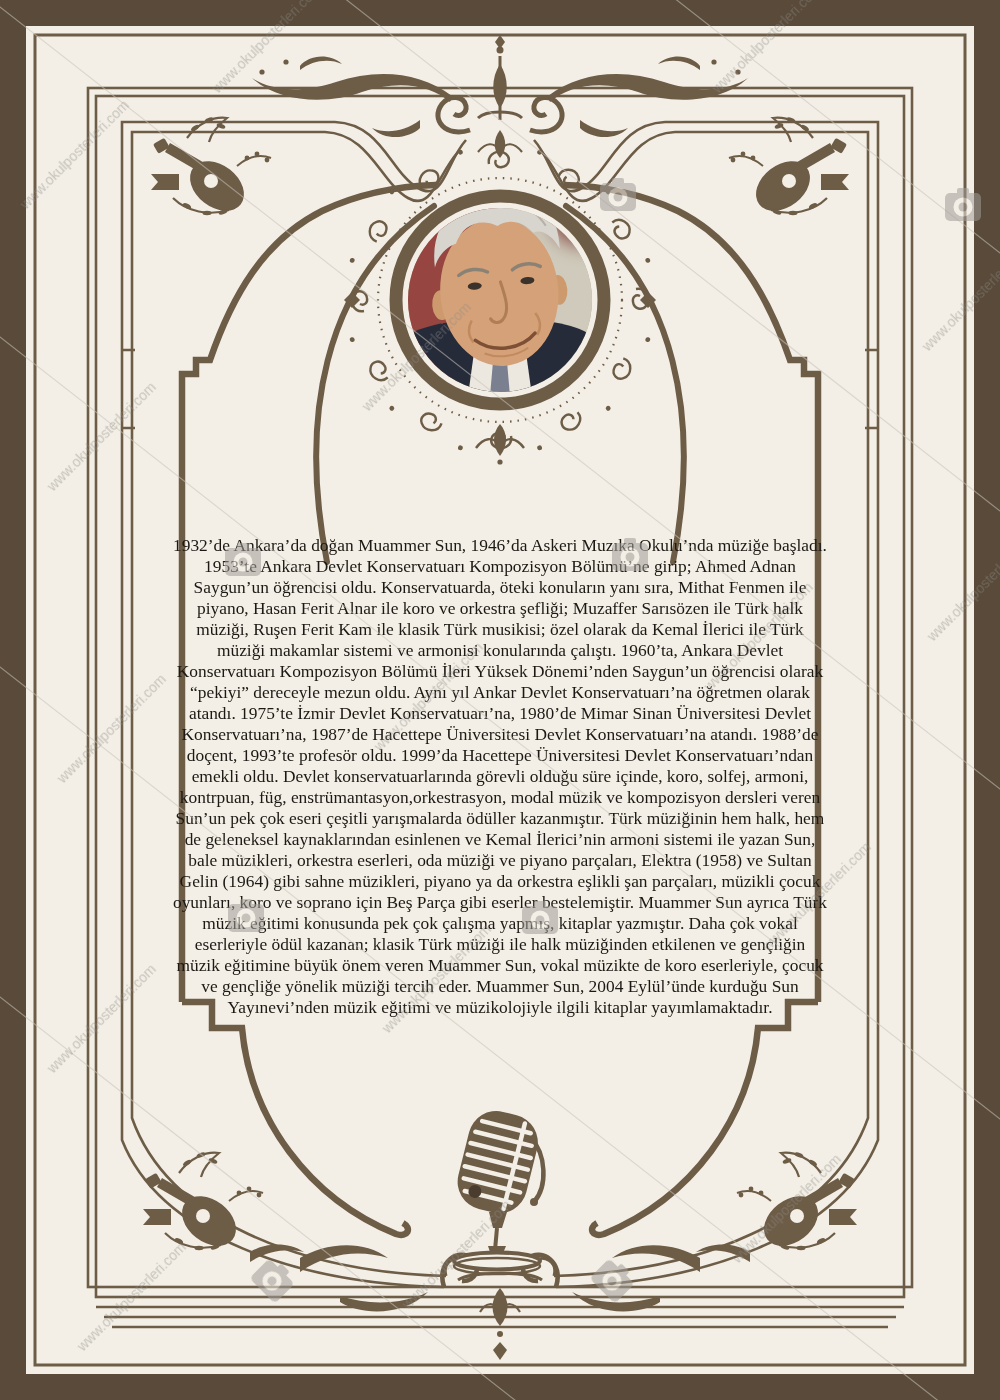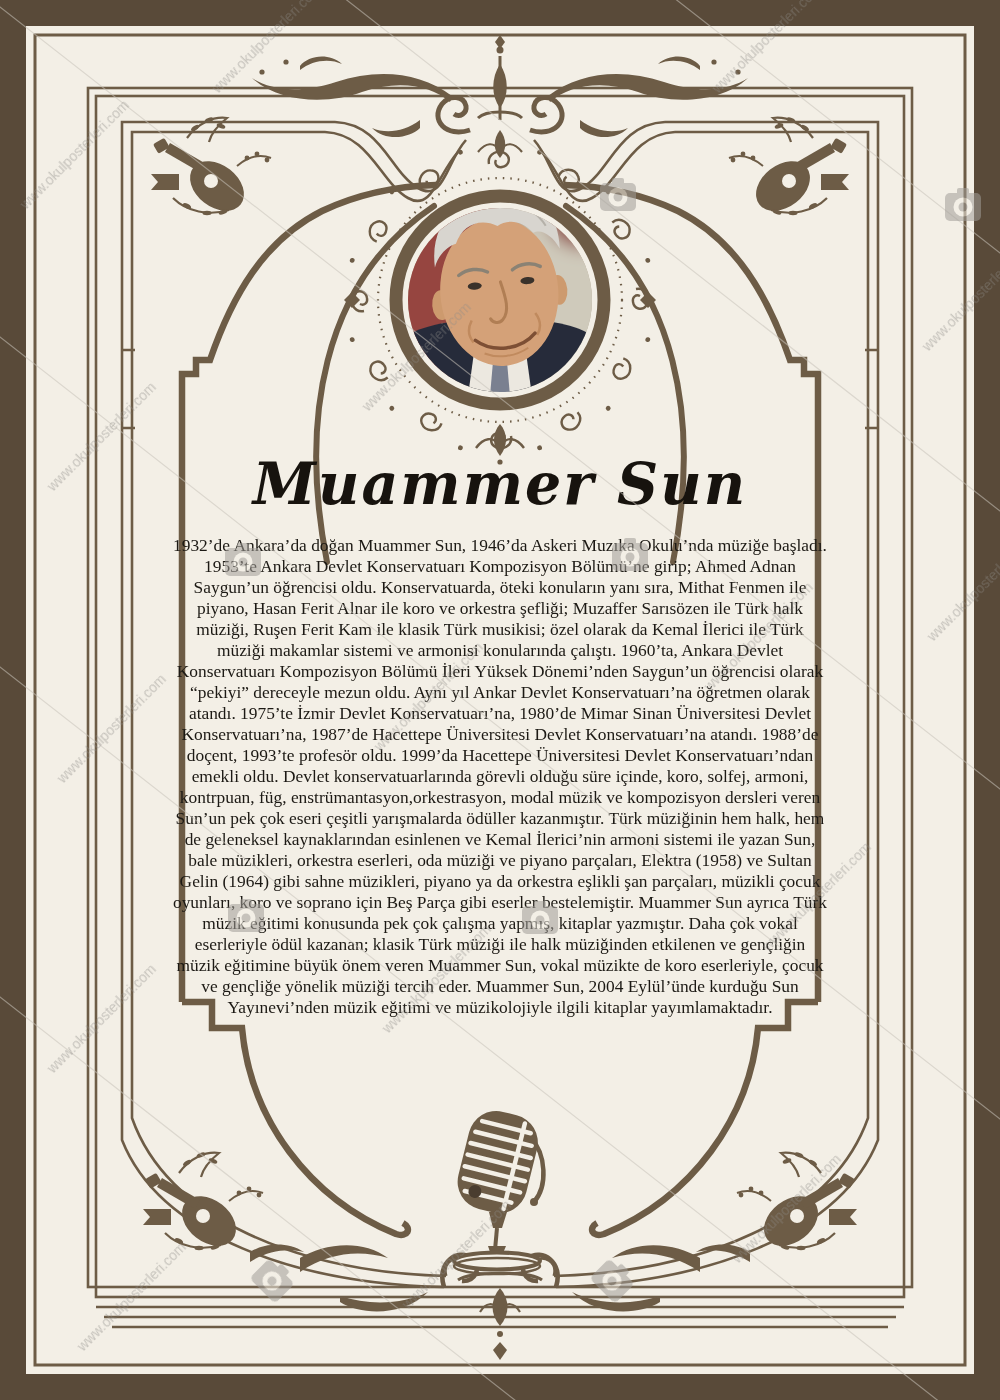--- a/index.html
+++ b/index.html
@@ -226,21 +226,20 @@
       </g>
       <path d="M489,1212 L507,1212 L502,1228 L493,1228 Z" fill="#6d5c46"></path>
       <path d="M497,1228 L495,1250" stroke="#6d5c46" stroke-width="4" fill="none"></path>
       <path d="M488,1246 L506,1246 L501,1258 L492,1258 Z" fill="#6d5c46"></path>
       <ellipse cx="497" cy="1261" rx="43" ry="8.5" fill="#f3efe6" stroke="#6d5c46" stroke-width="4"></ellipse>
       <ellipse cx="497" cy="1266" rx="43" ry="8" fill="none" stroke="#6d5c46" stroke-width="2.5"></ellipse>
     </g>
   </svg>
 
   <div class="layer-text">
-    <div class="person-name">Muammer Sun</div>
     <div class="bio">1932’de Ankara’da doğan Muammer Sun, 1946’da Askeri Muzıka Okulu’nda müziğe başladı. 1953’te Ankara Devlet Konservatuarı Kompozisyon Bölümü’ne girip; Ahmed Adnan Saygun’un öğrencisi oldu. Konservatuarda, öteki konuların yanı sıra, Mithat Fenmen ile piyano, Hasan Ferit Alnar ile koro ve orkestra şefliği; Muzaffer Sarısözen ile Türk halk müziği, Ruşen Ferit Kam ile klasik Türk musikisi; özel olarak da Kemal İlerici ile Türk müziği makamlar sistemi ve armonisi konularında çalıştı. 1960’ta, Ankara Devlet Konservatuarı Kompozisyon Bölümü İleri Yüksek Dönemi’nden Saygun’un öğrencisi olarak “pekiyi” dereceyle mezun oldu. Aynı yıl Ankar Devlet Konservatuarı’na öğretmen olarak atandı. 1975’te İzmir Devlet Konservatuarı’na, 1980’de Mimar Sinan Üniversitesi Devlet Konservatuarı’na, 1987’de Hacettepe Üniversitesi Devlet Konservatuarı’na atandı. 1988’de doçent, 1993’te profesör oldu. 1999’da Hacettepe Üniversitesi Devlet Konservatuarı’ndan emekli oldu. Devlet konservatuarlarında görevli olduğu süre içinde, koro, solfej, armoni, kontrpuan, füg, enstrümantasyon,orkestrasyon, modal müzik ve kompozisyon dersleri veren Sun’un pek çok eseri çeşitli yarışmalarda ödüller kazanmıştır. Türk müziğinin hem halk, hem de geleneksel kaynaklarından esinlenen ve Kemal İlerici’nin armoni sistemi ile yazan Sun, bale müzikleri, orkestra eserleri, oda müziği ve piyano parçaları, Elektra (1958) ve Sultan Gelin (1964) gibi sahne müzikleri, piyano ya da orkestra eşlikli şan parçaları, müzikli çocuk oyunları, koro ve soprano için Beş Parça gibi eserler bestelemiştir. Muammer Sun ayrıca Türk müzik eğitimi konusunda pek çok çalışma yapmış, kitaplar yazmıştır. Daha çok vokal eserleriyle ödül kazanan; klasik Türk müziği ile halk müziğinden etkilenen ve gençliğin müzik eğitimine büyük önem veren Muammer Sun, vokal müzikte de koro eserleriyle, çocuk ve gençliğe yönelik müziği tercih eder. Muammer Sun, 2004 Eylül’ünde kurduğu Sun Yayınevi’nden müzik eğitimi ve müzikolojiyle ilgili kitaplar yayımlamaktadır.</div>
   </div>
 
   <svg class="layer-wm" viewBox="0 0 1000 1400" aria-hidden="true">
     <g stroke="#c9c4bb" stroke-width="1.2" opacity="0.55">
       <path d="M-60,-40 L1060,836 M-60,290 L1060,1166 M-60,620 L1060,1496 M-60,950 L640,1498 M270,-60 L1060,558 M600,-60 L1060,300"></path>
     </g>
     <g font-family="Liberation Sans, sans-serif" font-size="14" fill="#8f8d89" opacity="0.45" text-anchor="middle">
       <text x="78" y="158" transform="rotate(-45 78 158)">www.okulposterleri.com</text>
       <text x="270" y="42" transform="rotate(-45 270 42)">www.okulposterleri.com</text>

